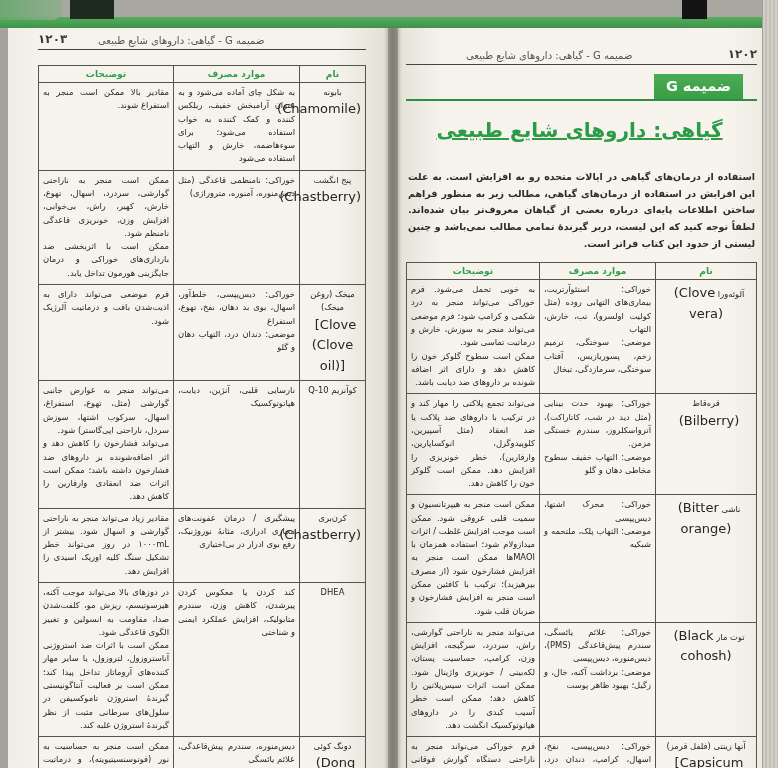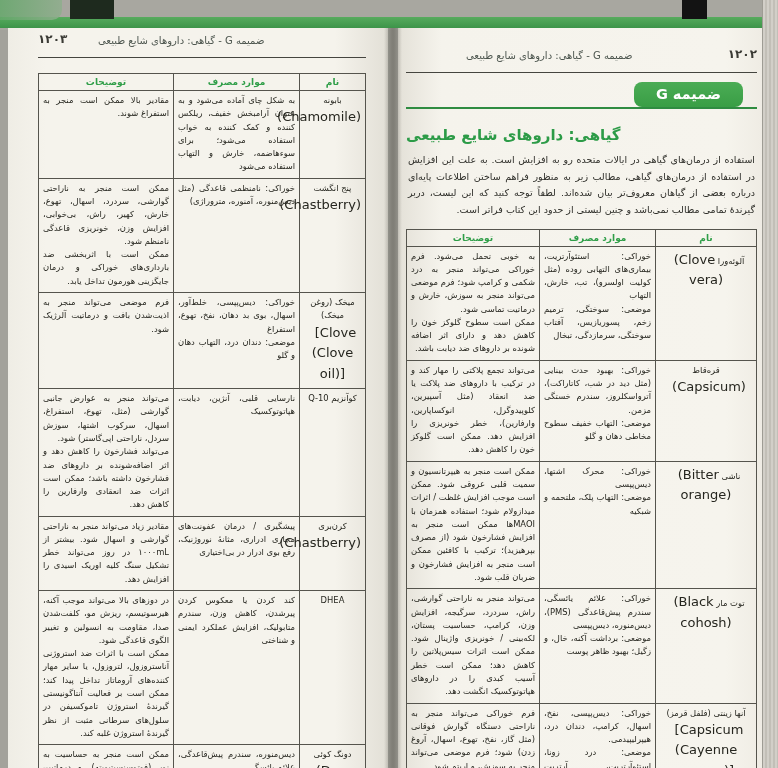--- a/index.html
+++ b/index.html
@@ -24,35 +24,35 @@
 
   
   .page { position: absolute; top: 28px; height: 740px; z-index: 2; color: #2c2c27; }
   .page-left { left: 8px; width: 380px; padding: 4px 22px 0 30px;
       background: linear-gradient(90deg, #efede5 0%, #f5f3ec 10%, #f5f3ec 86%, #e2dfd6 100%); }
   .page-right { left: 398px; width: 364px; padding: 4px 5px 0 8px;
       background: linear-gradient(90deg, #e4e1d8 0%, #f5f3ec 12%, #f6f4ed 90%, #efece4 100%); }
 
   
   .running { display: grid; grid-template-columns: 60px 1fr 60px; align-items: end;
-      border-bottom: 1.5px solid #45453f; padding-bottom: 11px; direction: ltr; }
+      border-bottom: 1.5px solid #45453f; padding-bottom: 3px; direction: ltr; }
   .running .rh-title { text-align: left; font-size: 10px; color: #4c554e; direction: rtl; }
   .running .rh-num { font-size: 12px; font-weight: bold; color: #3a3a34; letter-spacing: 1px; }
   .running .rh-num.left { text-align: left; }
   .running .rh-num.right { text-align: right; margin-top: 15px; }
 
   
   .appendix-bar { direction: rtl; border-bottom: 2.5px solid #2f8c41; margin-top: 9px; padding: 0 14px; }
   .appendix-badge { display: inline-block; background: linear-gradient(#4bac55, #399e45);
-      color: #ffffff; font-weight: bold; font-size: 14.5px; padding: 4px 22px 5px;
-      border-radius: 8px; direction: rtl; }
-  .section-title { direction: rtl; text-align: left; color: #2c9b47; font-weight: bold;
-      font-size: 15px; margin: 17px 4px 0 0; }
+      color: #ffffff; font-weight: bold; font-size: 14.5px; padding: 4px 12px 5px;
+      border-radius: 0; direction: rtl; }
+  .section-title { direction: rtl; text-align: center; color: #2c9b47; font-weight: bold;
+      font-size: 20px; margin: 17px 4px 0 0; text-decoration: underline; }
   .intro { direction: rtl; text-align: justify; font-size: 9.5px; line-height: 1.75;
-      color: #2d2d28; margin: 8px 2px 0; }
+      color: #2d2d28; margin: 27px 2px 0; font-weight: bold; }
 
   
   table.herbs { width: 100%; border-collapse: collapse; direction: rtl; table-layout: fixed;
       background: transparent; }
   table.herbs th, table.herbs td { border: 1px solid #55544d; vertical-align: top; }
   table.herbs { border: 1.5px solid #45443e; }
   table.herbs th { color: #2f9e48; font-weight: bold; font-size: 9px; padding: 3px 10px; text-align: center; }
   table.herbs td { font-size: 8.4px; line-height: 1.58; padding: 3px 4px 4px; color: #26261f; }
   td.c-uses, td.c-notes { white-space: pre-line; text-align: justify; }
   td.c-name { text-align: center; font-size: 8.8px; }
@@ -104,21 +104,21 @@
           <tr>
             <td class="c-name"><span class="fa">پنج انگشت</span> <span class="en">(Chastberry)</span></td>
             <td class="c-uses">خوراکی: نامنظمی قاعدگی (مثل دیس‌منوره، آمنوره، متروراژی)</td>
             <td class="c-notes">ممکن است منجر به ناراحتی گوارشی، سردرد، اسهال، تهوع، خارش، کهیر، راش، بی‌خوابی، افزایش وزن، خونریزی قاعدگی نامنظم شود.
 ممکن است با اثربخشی ضد بارداری‌های خوراکی و درمان جایگزینی هورمون تداخل یابد.</td>
           </tr>
           <tr>
             <td class="c-name"><span class="fa">میخک (روغن میخک)</span> <span class="en">[Clove (Clove oil)]</span></td>
             <td class="c-uses">خوراکی: دیس‌پپسی، خلط‌آور، اسهال، بوی بد دهان، نفخ، تهوع، استفراغ
 موضعی: دندان درد، التهاب دهان و گلو</td>
-            <td class="c-notes">فرم موضعی می‌تواند منجر به اذیت‌شدن بافت و درماتیت آلرژیک شود.</td>
+            <td class="c-notes">فرم موضعی می‌تواند دارای به اذیت‌شدن بافت و درماتیت آلرژیک شود.</td>
           </tr>
           <tr>
             <td class="c-name"><span class="fa">کوآنزیم Q-10</span></td>
             <td class="c-uses">نارسایی قلبی، آنژین، دیابت، هپاتوتوکسیک</td>
             <td class="c-notes">می‌تواند منجر به عوارض جانبی گوارشی (مثل، تهوع، استفراغ، اسهال، سرکوب اشتها، سوزش سردل، ناراحتی اپی‌گاستر) شود.
 می‌تواند فشارخون را کاهش دهد و اثر اضافه‌شونده بر داروهای ضد فشارخون داشته باشد؛ ممکن است اثرات ضد انعقادی وارفارین را کاهش دهد.</td>
           </tr>
           <tr>
             <td class="c-name"><span class="fa">کرن‌بری</span> <span class="en">(Chastberry)</span></td>
             <td class="c-uses">پیشگیری / درمان عفونت‌های مجاری ادراری، مثانهٔ نوروژنیک، رفع بوی ادرار در بی‌اختیاری</td>
@@ -170,21 +170,21 @@
       </thead>
       <tbody>
           <tr>
             <td class="c-name"><span class="fa">آلوئه‌ورا</span> <span class="en">(Clove vera)</span></td>
             <td class="c-uses">خوراکی: استئوآرتریت، بیماری‌های التهابی روده (مثل کولیت اولسرو)، تب، خارش، التهاب
 موضعی: سوختگی، ترمیم زخم، پسوریازیس، آفتاب سوختگی، سرمازدگی، تبخال</td>
             <td class="c-notes">به خوبی تحمل می‌شود. فرم خوراکی می‌تواند منجر به درد شکمی و کرامپ شود؛ فرم موضعی می‌تواند منجر به سوزش، خارش و درماتیت تماسی شود.
 ممکن است سطوح گلوکز خون را کاهش دهد و دارای اثر اضافه شونده بر داروهای ضد دیابت باشد.</td>
           </tr>
           <tr>
-            <td class="c-name"><span class="fa">قره‌قاط</span> <span class="en">(Capsicum)</span></td>
+            <td class="c-name"><span class="fa">قره‌قاط</span> <span class="en">(Bilberry)</span></td>
             <td class="c-uses">خوراکی: بهبود حدت بینایی (مثل دید در شب، کاتاراکت)، آترواسکلروز، سندرم خستگی مزمن.
 موضعی: التهاب خفیف سطوح مخاطی دهان و گلو</td>
             <td class="c-notes">می‌تواند تجمع پلاکتی را مهار کند و در ترکیب با داروهای ضد پلاکت یا ضد انعقاد (مثل آسپیرین، کلوپیدوگرل، انوکساپارین، وارفارین)، خطر خونریزی را افزایش دهد. ممکن است گلوکز خون را کاهش دهد.</td>
           </tr>
           <tr>
             <td class="c-name"><span class="fa">ناشی</span> <span class="en">(Bitter orange)</span></td>
             <td class="c-uses">خوراکی: محرک اشتها، دیس‌پپسی
 موضعی: التهاب پلک، ملتحمه و شبکیه</td>
             <td class="c-notes">ممکن است منجر به هیپرتانسیون و سمیت قلبی عروقی شود. ممکن است موجب افزایش غلظت / اثرات میدازولام شود؛ استفاده همزمان با MAOIها ممکن است منجر به افزایش فشارخون شود (از مصرف بپرهیزید)؛ ترکیب با کافئین ممکن است منجر به افزایش فشارخون و ضربان قلب شود.</td>
           </tr>

